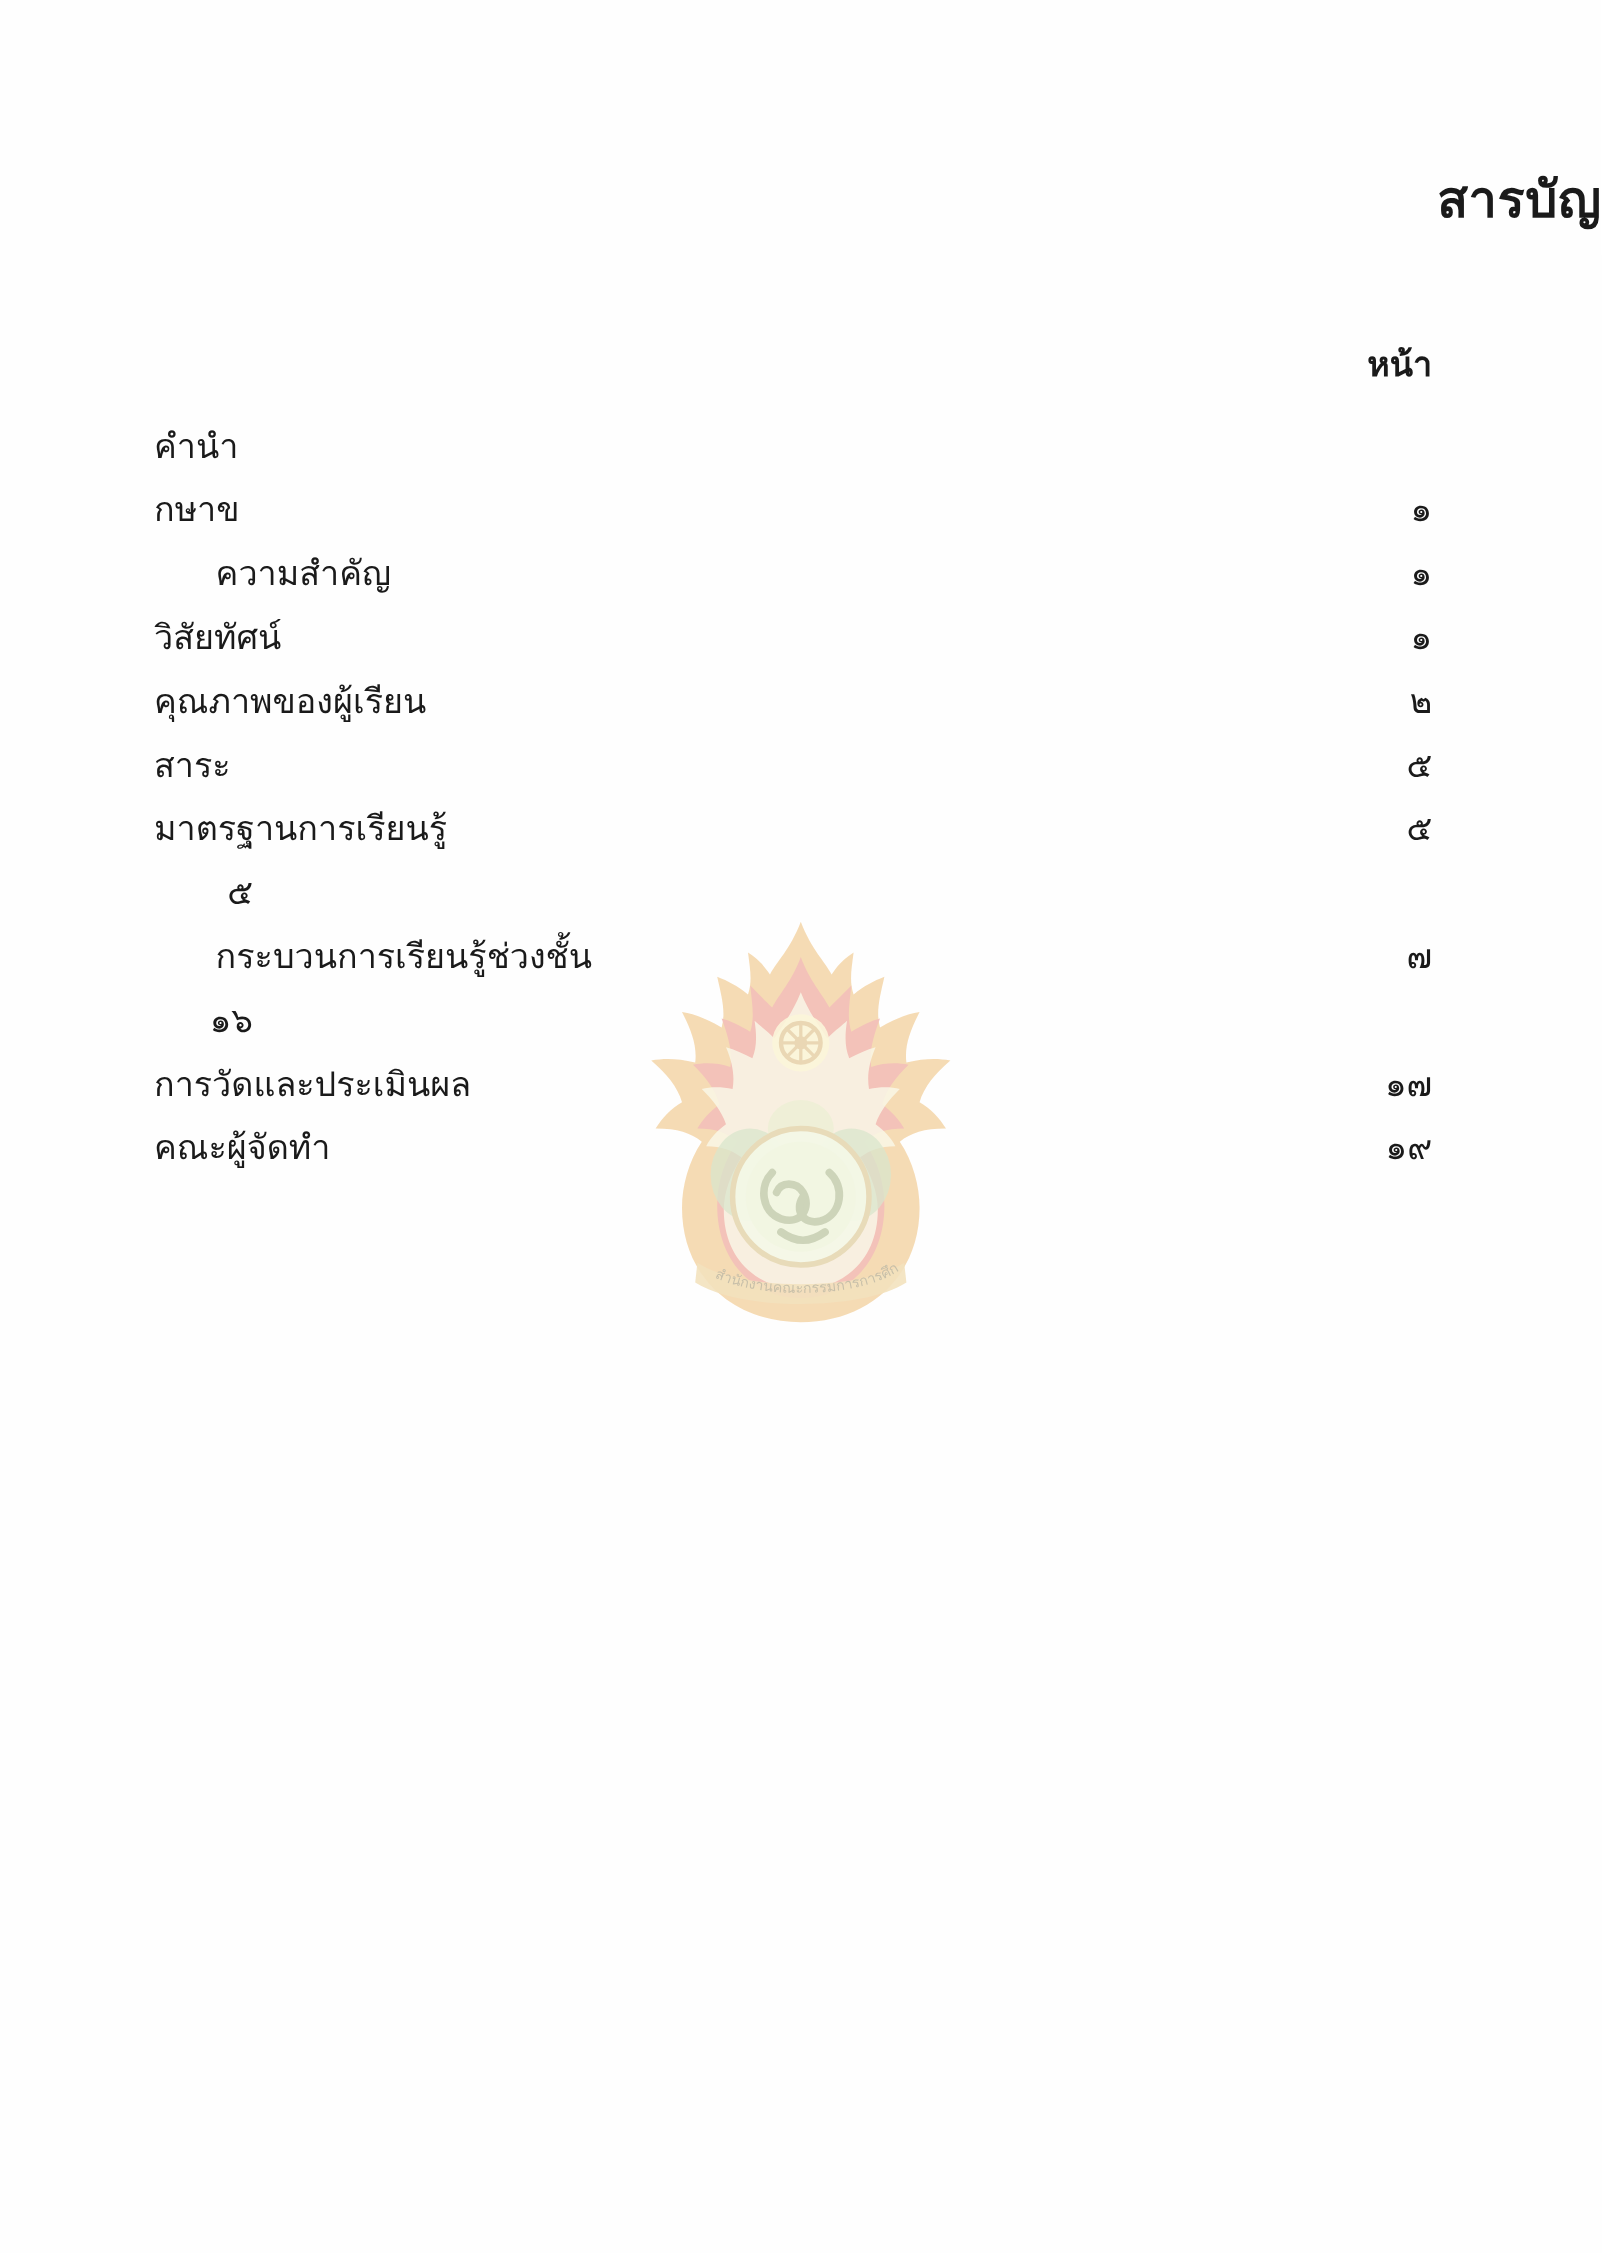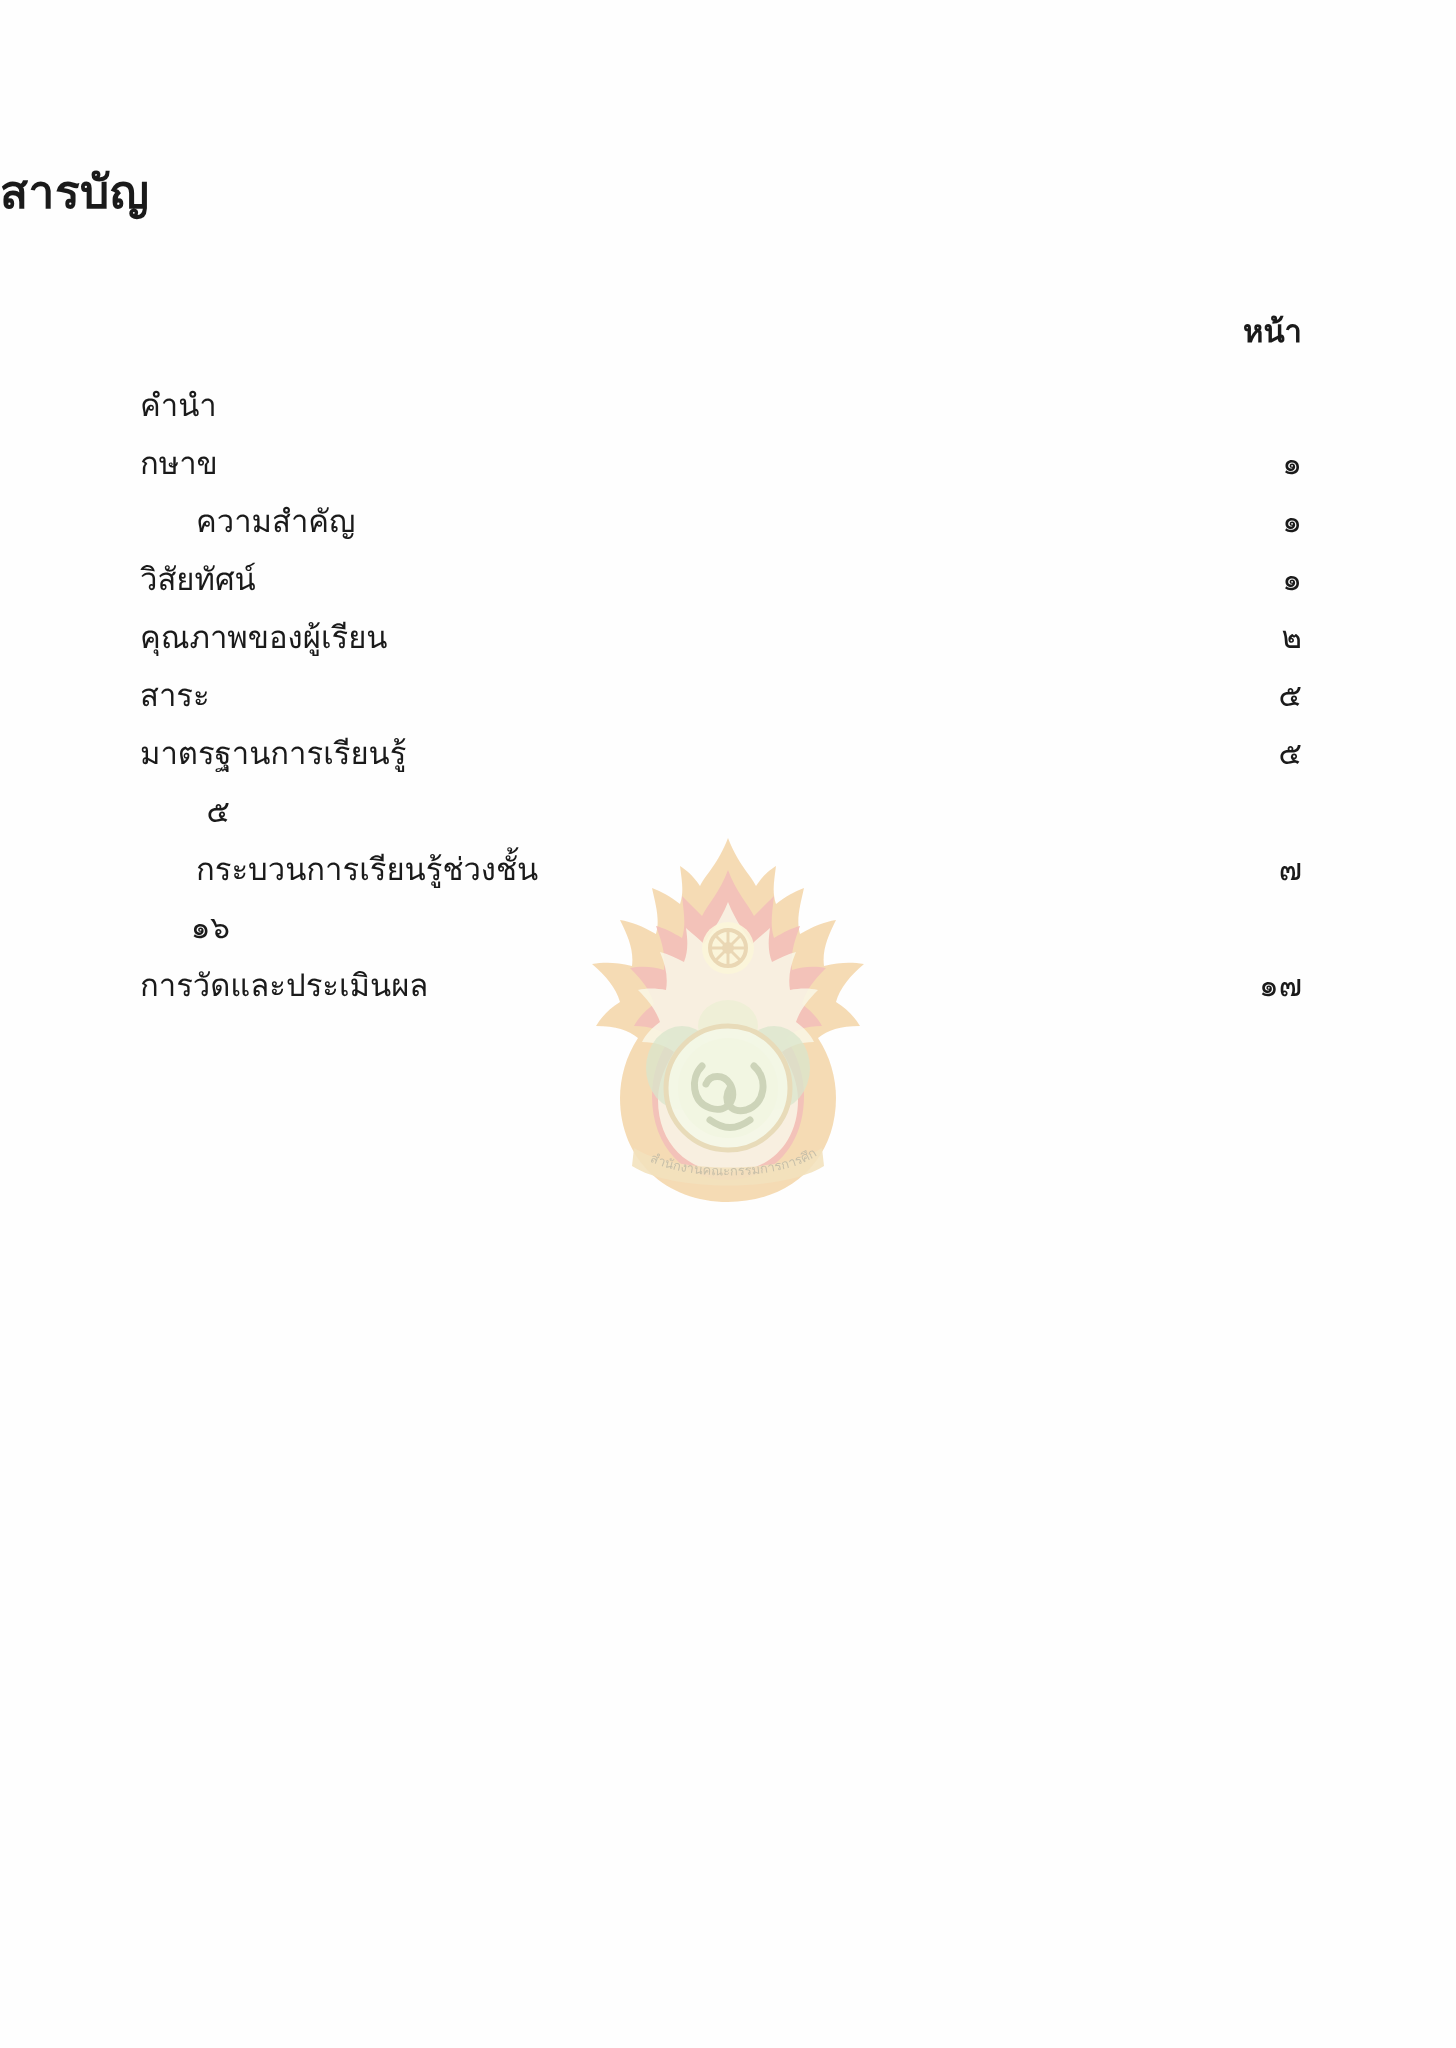--- a/index.html
+++ b/index.html
@@ -31,24 +31,24 @@
     transform: translateX(-50%);
     width: 300px;
     height: 390px;
     opacity: 0.42;
     pointer-events: none;
   }
 
   
   .doc-title {
     position: absolute;
-    top: 165px;
+    top: 154px;
     left: 0;
     width: 100%;
-    text-align: left;
+    text-align: right;
     font-size: 46px;
     font-weight: 700;
     letter-spacing: 0.5px;
     line-height: 1.2;
   }
 
   
   .toc {
     position: absolute;
     top: 280px;
@@ -219,15 +219,19 @@
     <div class="toc-row">
       <span class="pageno">๑๖</span>
     </div>
 
     <div class="toc-row">
       <span class="entry">การวัดและประเมินผล</span>
       <span class="pageno">๑๗</span>
     </div>
 
 
+    <div class="toc-row">
+      <span class="entry">คณะผู้จัดทำ</span>
+      <span class="pageno">๑๙</span>
+    </div>
 
   </div>
 </div>
 
 </body></html>

